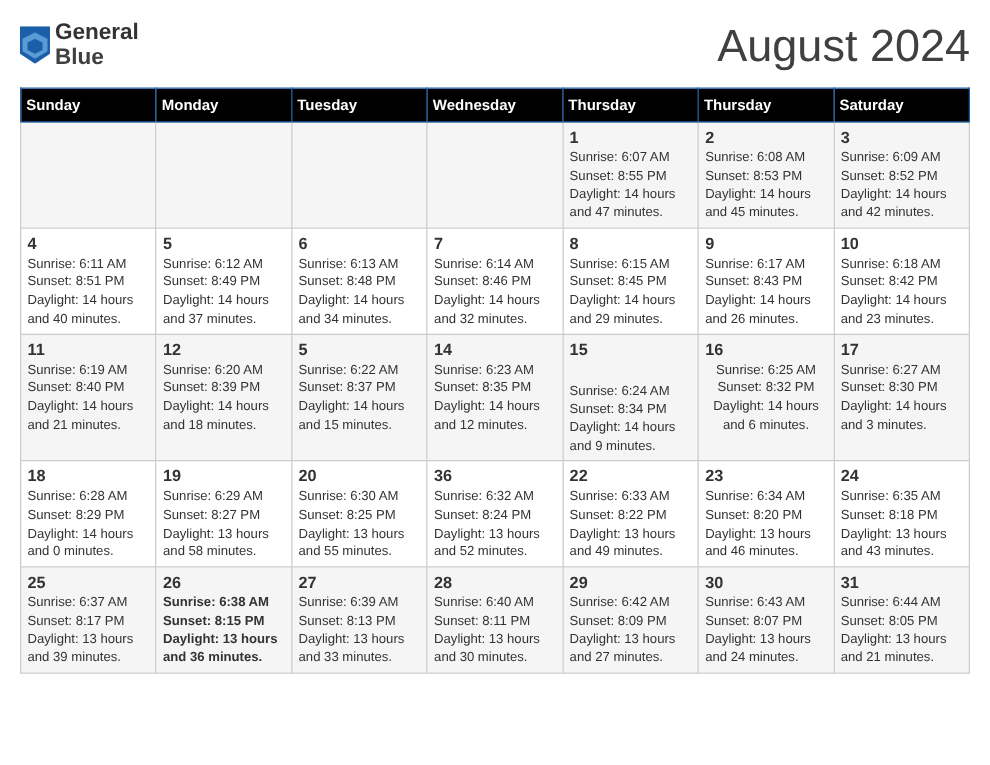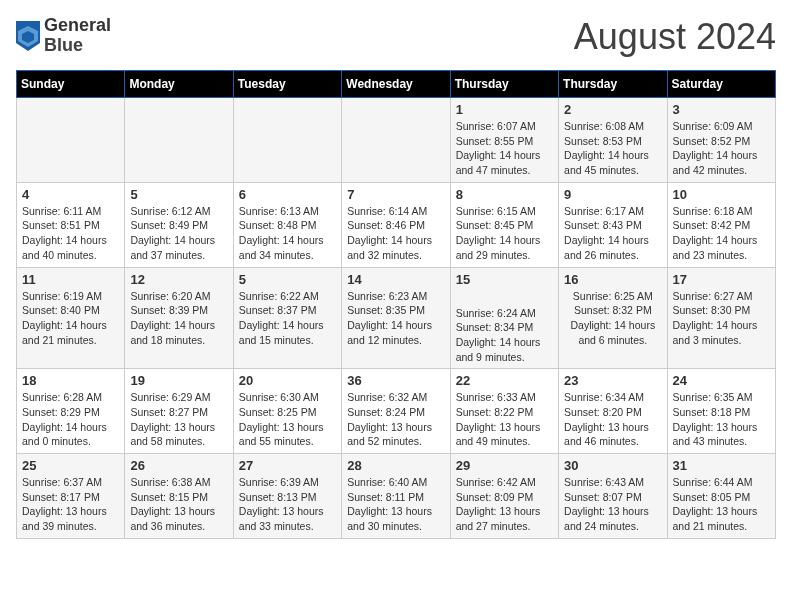--- a/index.html
+++ b/index.html
@@ -280,21 +280,21 @@
       </tr>
       <tr>
         <td>
           <span class="day-num">25</span>
           <div class="day-info" style="white-space: pre-line;">Sunrise: 6:37 AM
 Sunset: 8:17 PM
 Daylight: 13 hours and 39 minutes.</div>
         </td>
         <td>
           <span class="day-num">26</span>
-          <div class="day-info" style="white-space: pre-line;">Sunrise: 6:38 AM
+          <div class="day-info" style="white-space: pre-line; font-weight: bold;">Sunrise: 6:38 AM
 Sunset: 8:15 PM
 Daylight: 13 hours and 36 minutes.</div>
         </td>
         <td>
           <span class="day-num">27</span>
           <div class="day-info" style="white-space: pre-line;">Sunrise: 6:39 AM
 Sunset: 8:13 PM
 Daylight: 13 hours and 33 minutes.</div>
         </td>
         <td>

